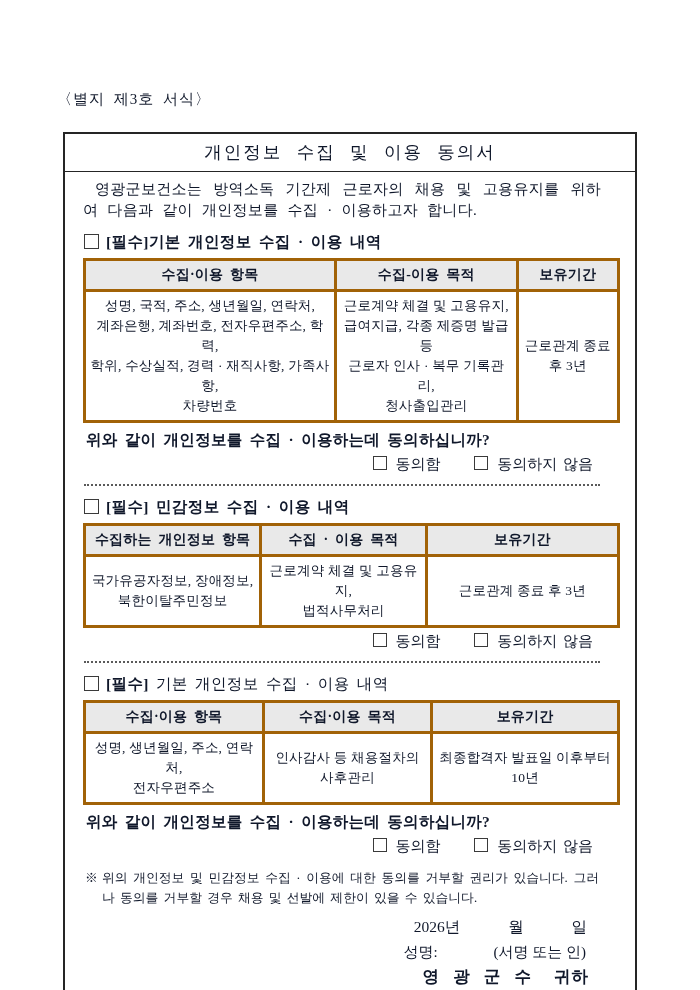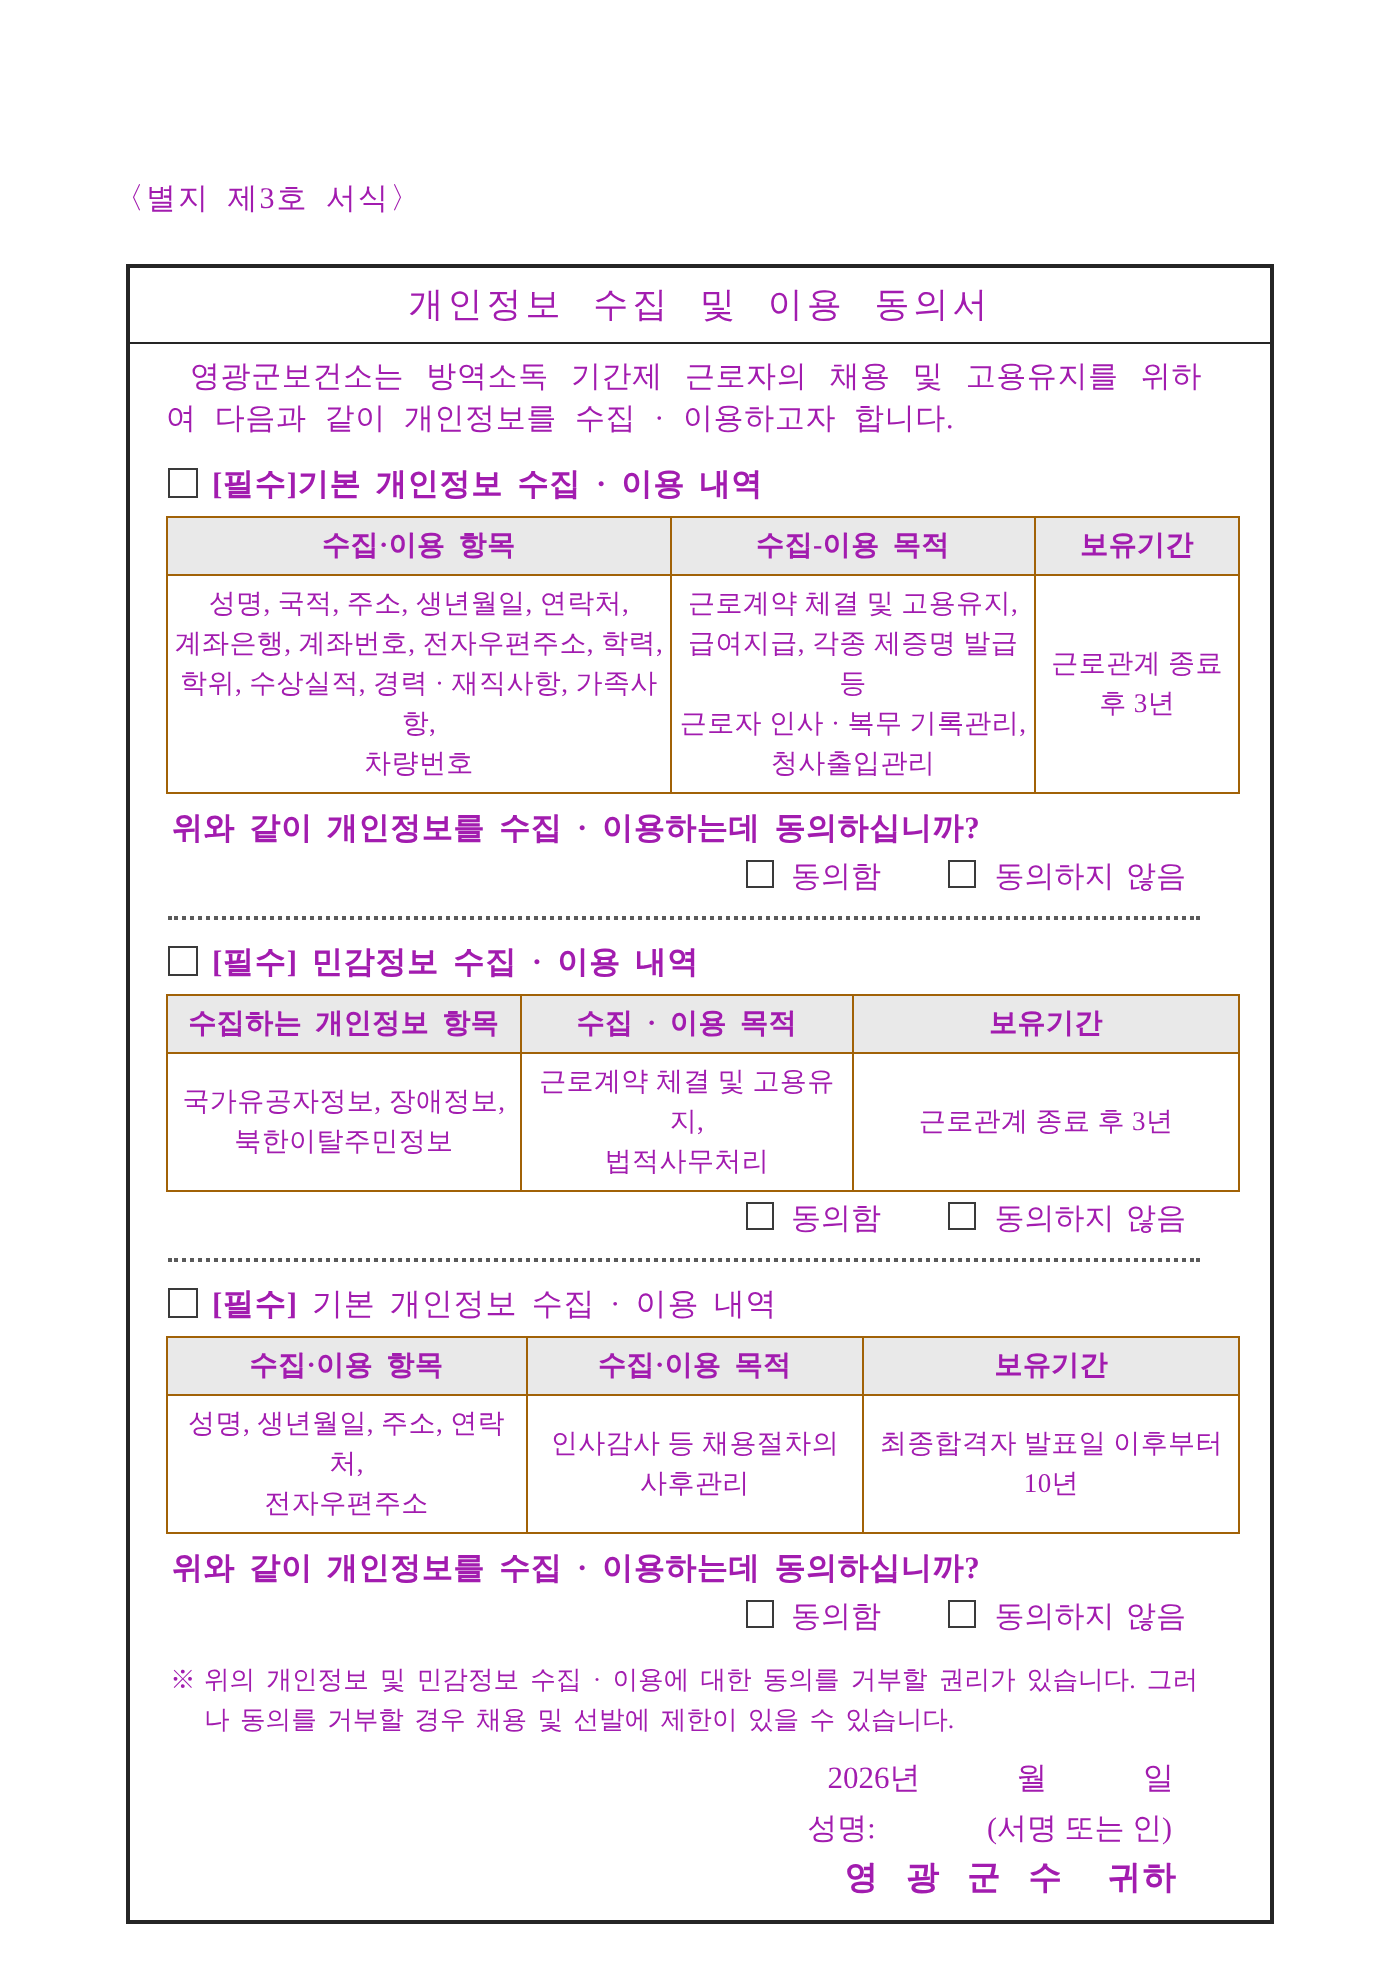--- a/index.html
+++ b/index.html
@@ -1,20 +1,20 @@
 <!DOCTYPE html>
 <html lang="ko"><head>
 <meta charset="utf-8">
 <style>
   html,body{margin:0;padding:0;background:#ffffff;}
   .page{
     position:relative;
     width:700px;height:990px;
     background:#ffffff;
-    color:#a21caf;
+    color:#0f172a;
     font-family:"Liberation Serif","DejaVu Serif",serif;
     overflow:hidden;
   }
   .form-label{
     position:absolute;left:57px;top:90px;
     font-size:15px;letter-spacing:1px;word-spacing:4px;
   }
   .box{
     position:absolute;left:63px;top:132px;width:574px;
     border:2px solid #252525;
@@ -49,21 +49,21 @@
     vertical-align:-1px;
   }
   .head-cbx{width:13px;height:13px;margin-right:7px;vertical-align:-2px;}
   table.t{
     width:537px;margin:5px auto 0 auto;
     border-collapse:collapse;
     font-size:13.5px;
     table-layout:fixed;
   }
   table.t th,table.t td{
-    border:1px solid #a16207;
+    border:3px solid #a16207;
     text-align:center;vertical-align:middle;
     padding:4px 3px;
     letter-spacing:0.2px;
   }
   table.t th{
     background:#e9e9e9;
     font-weight:bold;font-size:14px;
     word-spacing:3px;
     height:20px;
   }

